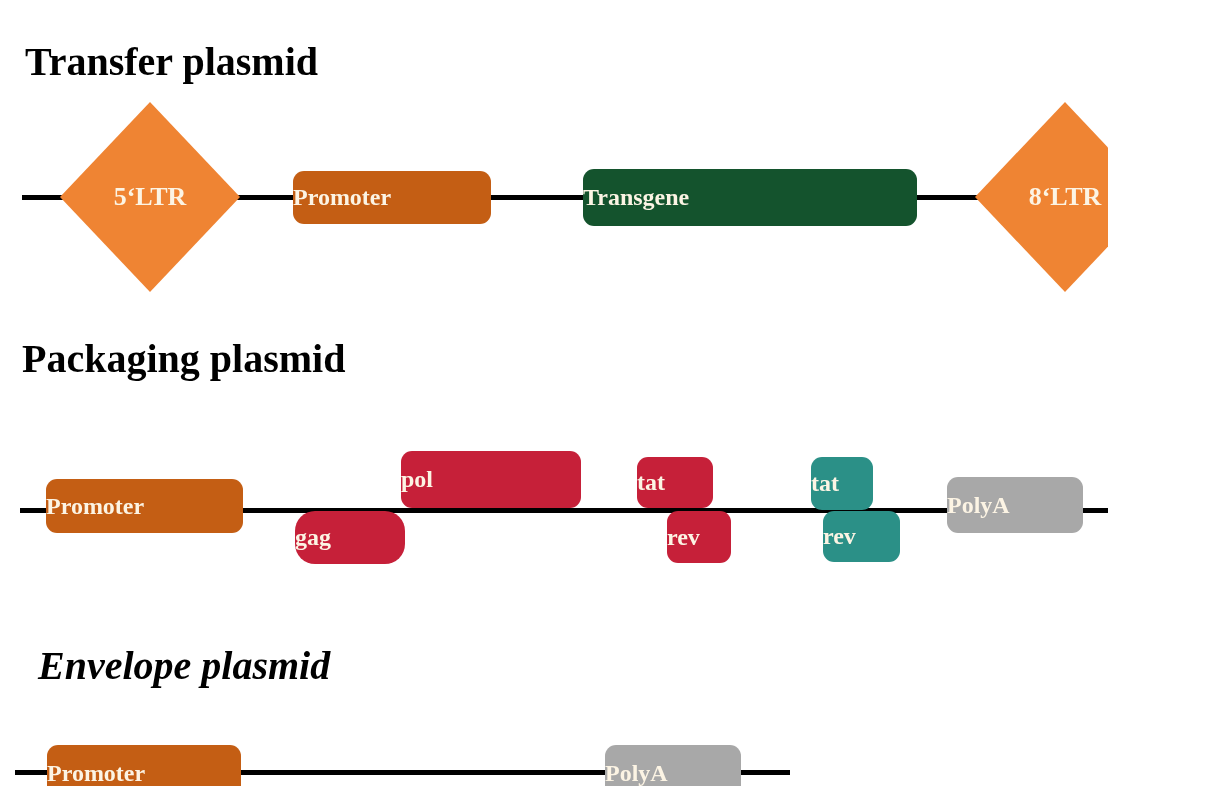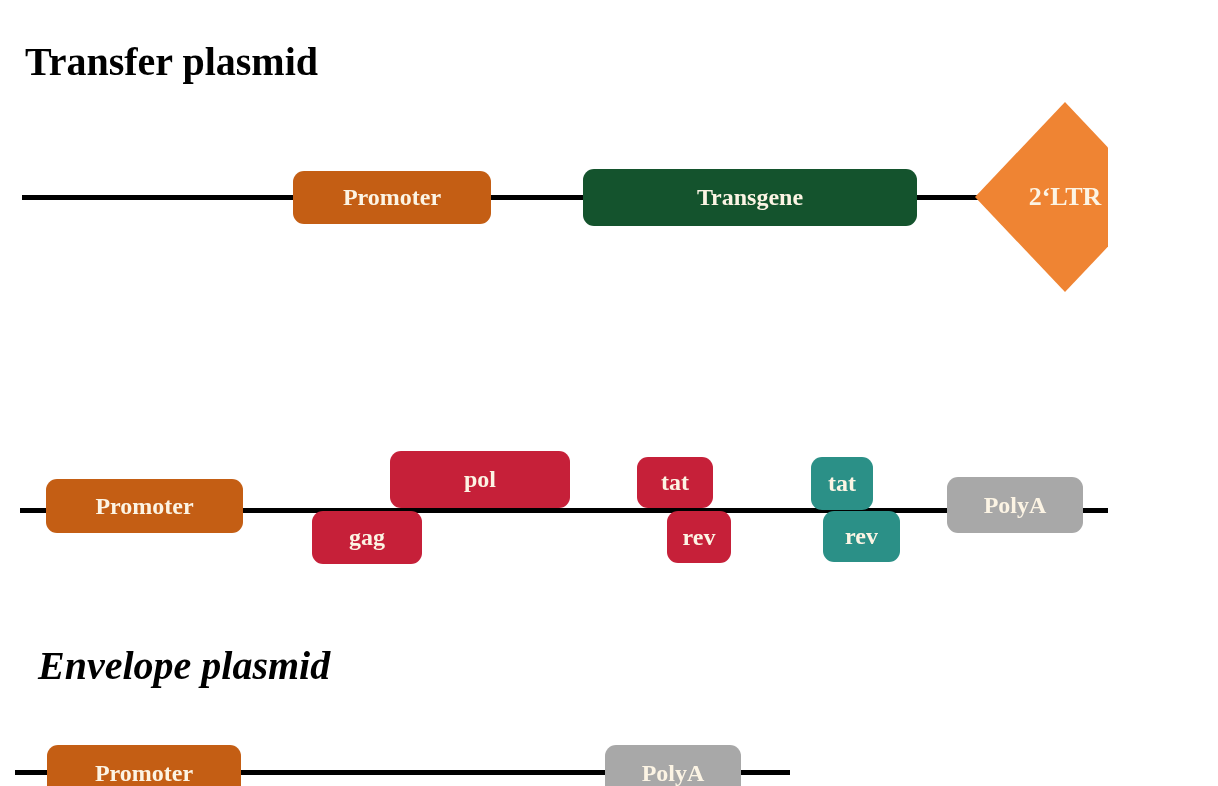--- a/index.html
+++ b/index.html
@@ -33,64 +33,67 @@
     clip-path: polygon(50% 0%, 100% 50%, 50% 100%, 0% 50%);
     display: flex;
     align-items: center;
     justify-content: center;
   }
   .gbox {
     position: absolute;
     border-radius: 11px;
     display: flex;
     align-items: center;
-    justify-content: center;
   }
   .lbl {
     color: #FCF4E4;
     font-weight: bold;
     font-size: 24px;
     white-space: nowrap;
   }
   .lbl-lg { font-size: 26px; }
 </style>
 </head>
 <body>
 
 <div class="canvas">
 
   <h1 class="title" style="left:25px; top:8px;">Transfer plasmid</h1>
 
   <div class="backbone" style="left: 22px; top: 163px; width: 1181px; background: rgb(0, 0, 0);"></div>
 
+  <div class="diamond" style="left: 60px; top: 70px; background: rgb(239, 132, 51);">
+    <span class="lbl lbl-lg">5‘LTR</span>
+  </div>
 
   <div class="gbox" style="left: 293px; top: 139px; width: 198px; height: 53px; background: rgb(196, 94, 20);">
     <span class="lbl">Promoter</span>
   </div>
 
   <div class="gbox" style="left: 583px; top: 137px; width: 334px; height: 57px; background: #14532d;">
     <span class="lbl">Transgene</span>
   </div>
 
   <div class="diamond" style="left: 975px; top: 70px; background: rgb(239, 132, 51);">
-    <span class="lbl lbl-lg">2‘LTR</span>
+    <span class="lbl lbl-lg">8‘LTR</span>
   </div>
 
+  <h1 class="title" style="left:22px; top:305px;">Packaging plasmid</h1>
 
   <div class="backbone" style="left: 20px; top: 476px; width: 1115px; background: rgb(0, 0, 0);"></div>
 
   <div class="gbox" style="left: 46px; top: 447px; width: 197px; height: 54px; background: rgb(196, 94, 20);">
     <span class="lbl">Promoter</span>
   </div>
 
-  <div class="gbox" style="left: 312px; top: 479px; width: 110px; height: 53px; background: rgb(198, 32, 57);">
+  <div class="gbox" style="left: 295px; top: 479px; width: 110px; height: 53px; background: rgb(198, 32, 57); border-radius: 20px;">
     <span class="lbl">gag</span>
   </div>
 
-  <div class="gbox" style="left: 390px; top: 419px; width: 180px; height: 57px; background: rgb(198, 32, 57);">
+  <div class="gbox" style="left: 401px; top: 419px; width: 180px; height: 57px; background: rgb(198, 32, 57);">
     <span class="lbl">pol</span>
   </div>
 
   <div class="gbox" style="left: 637px; top: 425px; width: 76px; height: 51px; background: rgb(198, 32, 57);">
     <span class="lbl">tat</span>
   </div>
 
   <div class="gbox" style="left: 667px; top: 479px; width: 64px; height: 52px; background: rgb(198, 32, 57);">
     <span class="lbl">rev</span>
   </div>

